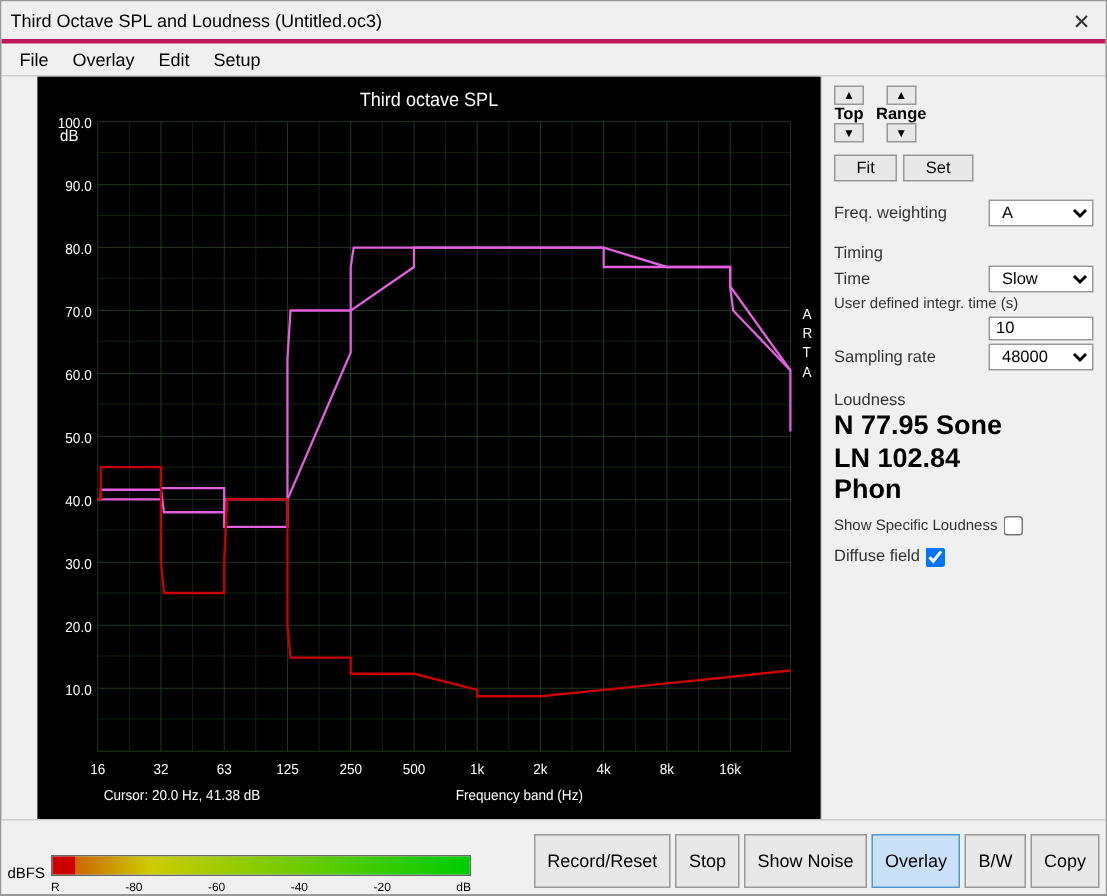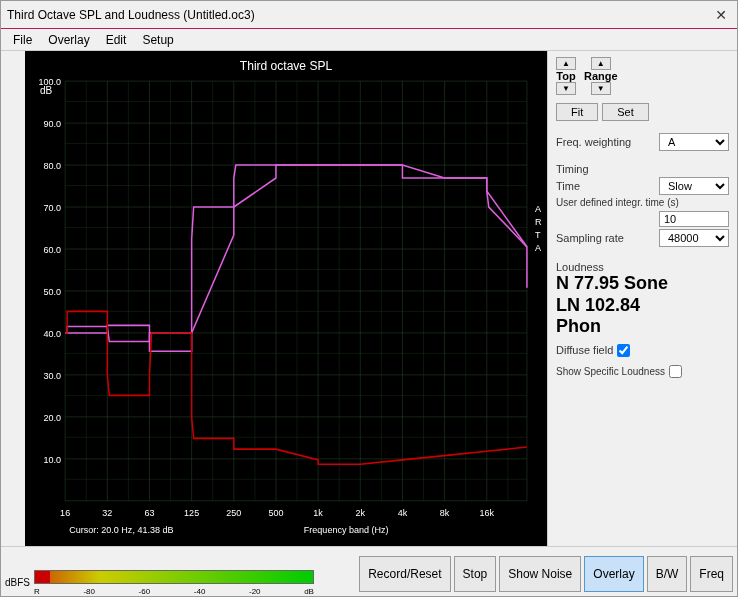--- a/index.html
+++ b/index.html
@@ -1,20 +1,20 @@
 <!DOCTYPE html>
 <html><head>
   <meta charset="utf-8">
   <style>
     * { box-sizing: border-box; margin: 0; padding: 0; }
     body { font-family: 'Segoe UI', Tahoma, sans-serif; font-size: 12px; background: #f0f0f0; width: 738px; height: 597px; overflow: hidden; }
     
     .window { width: 738px; height: 597px; background: #f0f0f0; border: 1px solid #999; display: flex; flex-direction: column; }
     
-    .title-bar { background: #f0f0f0; display: flex; align-items: center; justify-content: space-between; padding: 4px 6px; border-bottom: 1px solid #be185d; height: 28px; }
+    .title-bar { background: #f0f0f0; display: flex; align-items: center; justify-content: space-between; padding: 4px 6px; border-bottom: 3px solid #be185d; height: 28px; }
     .title-text { font-size: 12px; color: #000; }
     .close-btn { width: 20px; height: 20px; background: none; border: none; cursor: pointer; font-size: 14px; display: flex; align-items: center; justify-content: center; color: #333; }
     
     .menu-bar { display: flex; padding: 2px 4px; height: 22px; align-items: center; border-bottom: 1px solid #ccc; }
     .menu-item { padding: 2px 8px; font-size: 12px; cursor: pointer; color: #000; }
     
     .main-content { display: flex; flex: 1; overflow: hidden; padding-left: 24px; }
     
     .right-panel { width: 190px; background: #f0f0f0; padding: 6px 8px; border-left: 1px solid #ccc; display: flex; flex-direction: column; gap: 4px; overflow-y: auto; }
     .spin-btn { width: 24px; height: 14px; background: #e8e8e8; border: 1px solid #999; cursor: pointer; font-size: 8px; display: flex; align-items: center; justify-content: center; }
@@ -257,27 +257,27 @@
       </div>
 
       <div class="loudness-section">
         <div class="section-label">Loudness</div>
         <div class="loudness-value" style="font-size:18px;">N 77.95 Sone</div>
         <div class="loudness-value" style="font-size:18px;">LN 102.84</div>
         <div class="loudness-value" style="font-size:18px;">Phon</div>
       </div>
 
       <div class="checkbox-row">
+        <span class="checkbox-label" style="font-size:10px;">Show Specific Loudness</span>
+        <input type="checkbox" style="">
+      </div>
+
+      <div class="checkbox-row">
         <span class="checkbox-label">Diffuse field</span>
         <input type="checkbox" checked="" style="">
-      </div>
-
-      <div class="checkbox-row">
-        <span class="checkbox-label" style="font-size:10px;">Show Specific Loudness</span>
-        <input type="checkbox" style="">
       </div>
     </div>
   </div>
 
   <div class="bottom-bar">
 
     <div class="dbfs-section">
       <span class="dbfs-label">dBFS</span>
       <div style="display:flex; flex-direction:column; gap:1px; flex:1;">
 
@@ -303,16 +303,16 @@
         </div>
       </div>
     </div>
 
     <div class="buttons-section">
       <button class="action-btn">Record/Reset</button>
       <button class="action-btn">Stop</button>
       <button class="action-btn">Show Noise</button>
       <button class="action-btn active">Overlay</button>
       <button class="action-btn">B/W</button>
-      <button class="action-btn">Freq</button>
+      <button class="action-btn">Copy</button>
     </div>
   </div>
 </div>
 
 </body></html>

